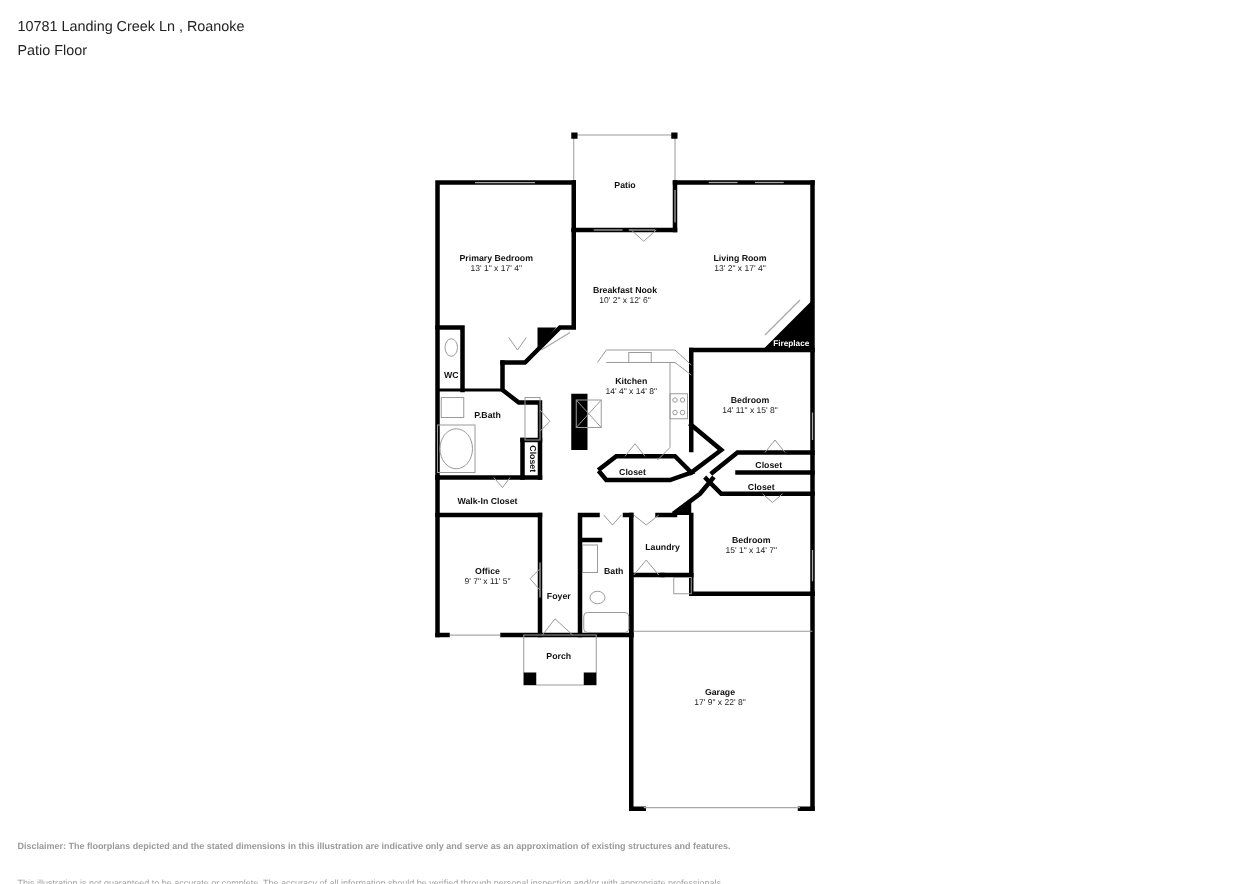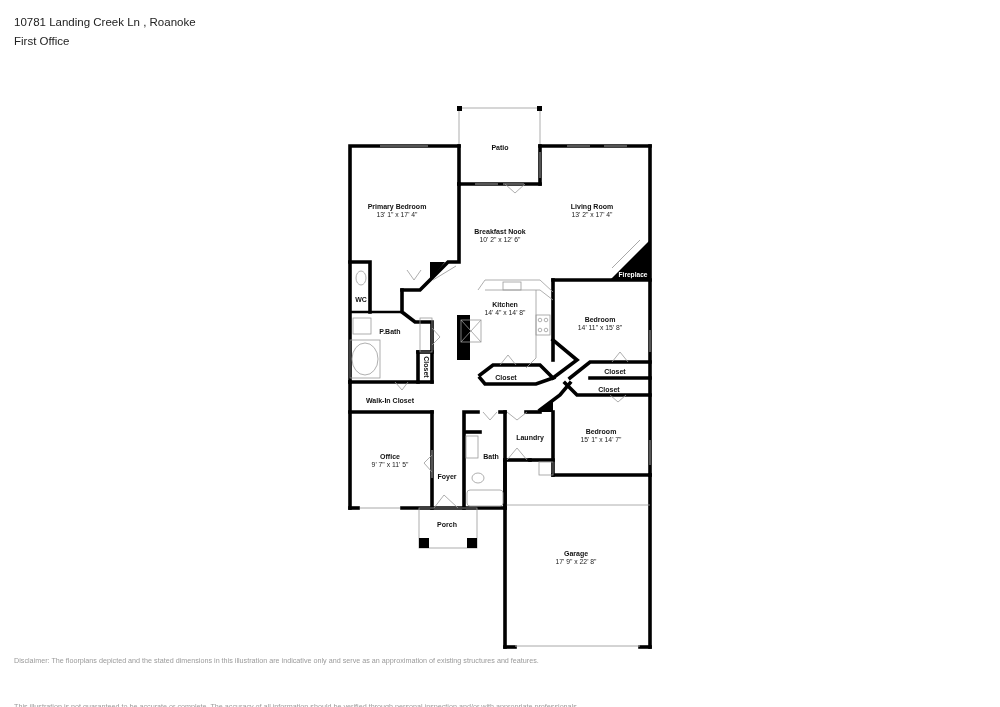--- a/index.html
+++ b/index.html
@@ -1,38 +1,38 @@
 <!DOCTYPE html>
 <html><head>
 <meta charset="utf-8">
 <style>
   html, body { margin: 0; padding: 0; background: #ffffff; }
   body { width: 1000px; height: 707px; position: relative; overflow: hidden; font-family: "Liberation Sans", sans-serif; color: #111; }
   .hdr { position: absolute; left: 14px; font-size: 11.5px; color: #222; line-height: 14px; }
   #addr { top: 15px; }
   #floor { top: 34px; }
   .disc { position: absolute; left: 14px; font-size: 7.2px; color: #9a9a9a; white-space: nowrap; }
-  #disc1 { top: 656px; }
+  #disc1 { top: 672px; font-weight: bold; }
   #disc2 { top: 702px; }
   svg { position: absolute; left: 0; top: 0; }
   .w { stroke: #000; stroke-width: 3.6; fill: none; stroke-linecap: square; }
   .wt { stroke: #000; stroke-width: 2.4; fill: none; }
   .thin { stroke: #9a9a9a; stroke-width: 0.8; fill: none; }
   .win { stroke: #a8a8a8; stroke-width: 1; fill: #fff; }
   .door { stroke: #999; stroke-width: 0.8; fill: none; }
   .solid { fill: #000; }
   .rl { font-family: "Liberation Sans", sans-serif; font-size: 7px; font-weight: bold; fill: #111; text-anchor: middle; }
   .rd { font-family: "Liberation Sans", sans-serif; font-size: 6.8px; fill: #222; text-anchor: middle; }
   .fp { font-family: "Liberation Sans", sans-serif; font-size: 6.6px; font-weight: bold; fill: #fff; text-anchor: middle; }
 </style>
 </head>
 <body>
 
 <div class="hdr" id="addr">10781 Landing Creek Ln , Roanoke</div>
-<div class="hdr" id="floor">First Office</div>
+<div class="hdr" id="floor">Patio Floor</div>
 
 <svg width="1000" height="707" viewBox="0 0 1000 707">
 
   <g>
     <rect x="459" y="108" width="81" height="76" class="thin"></rect>
     <rect x="457" y="106" width="5" height="5" class="solid"></rect>
     <rect x="537" y="106" width="5" height="5" class="solid"></rect>
   </g>
 
   <g>

